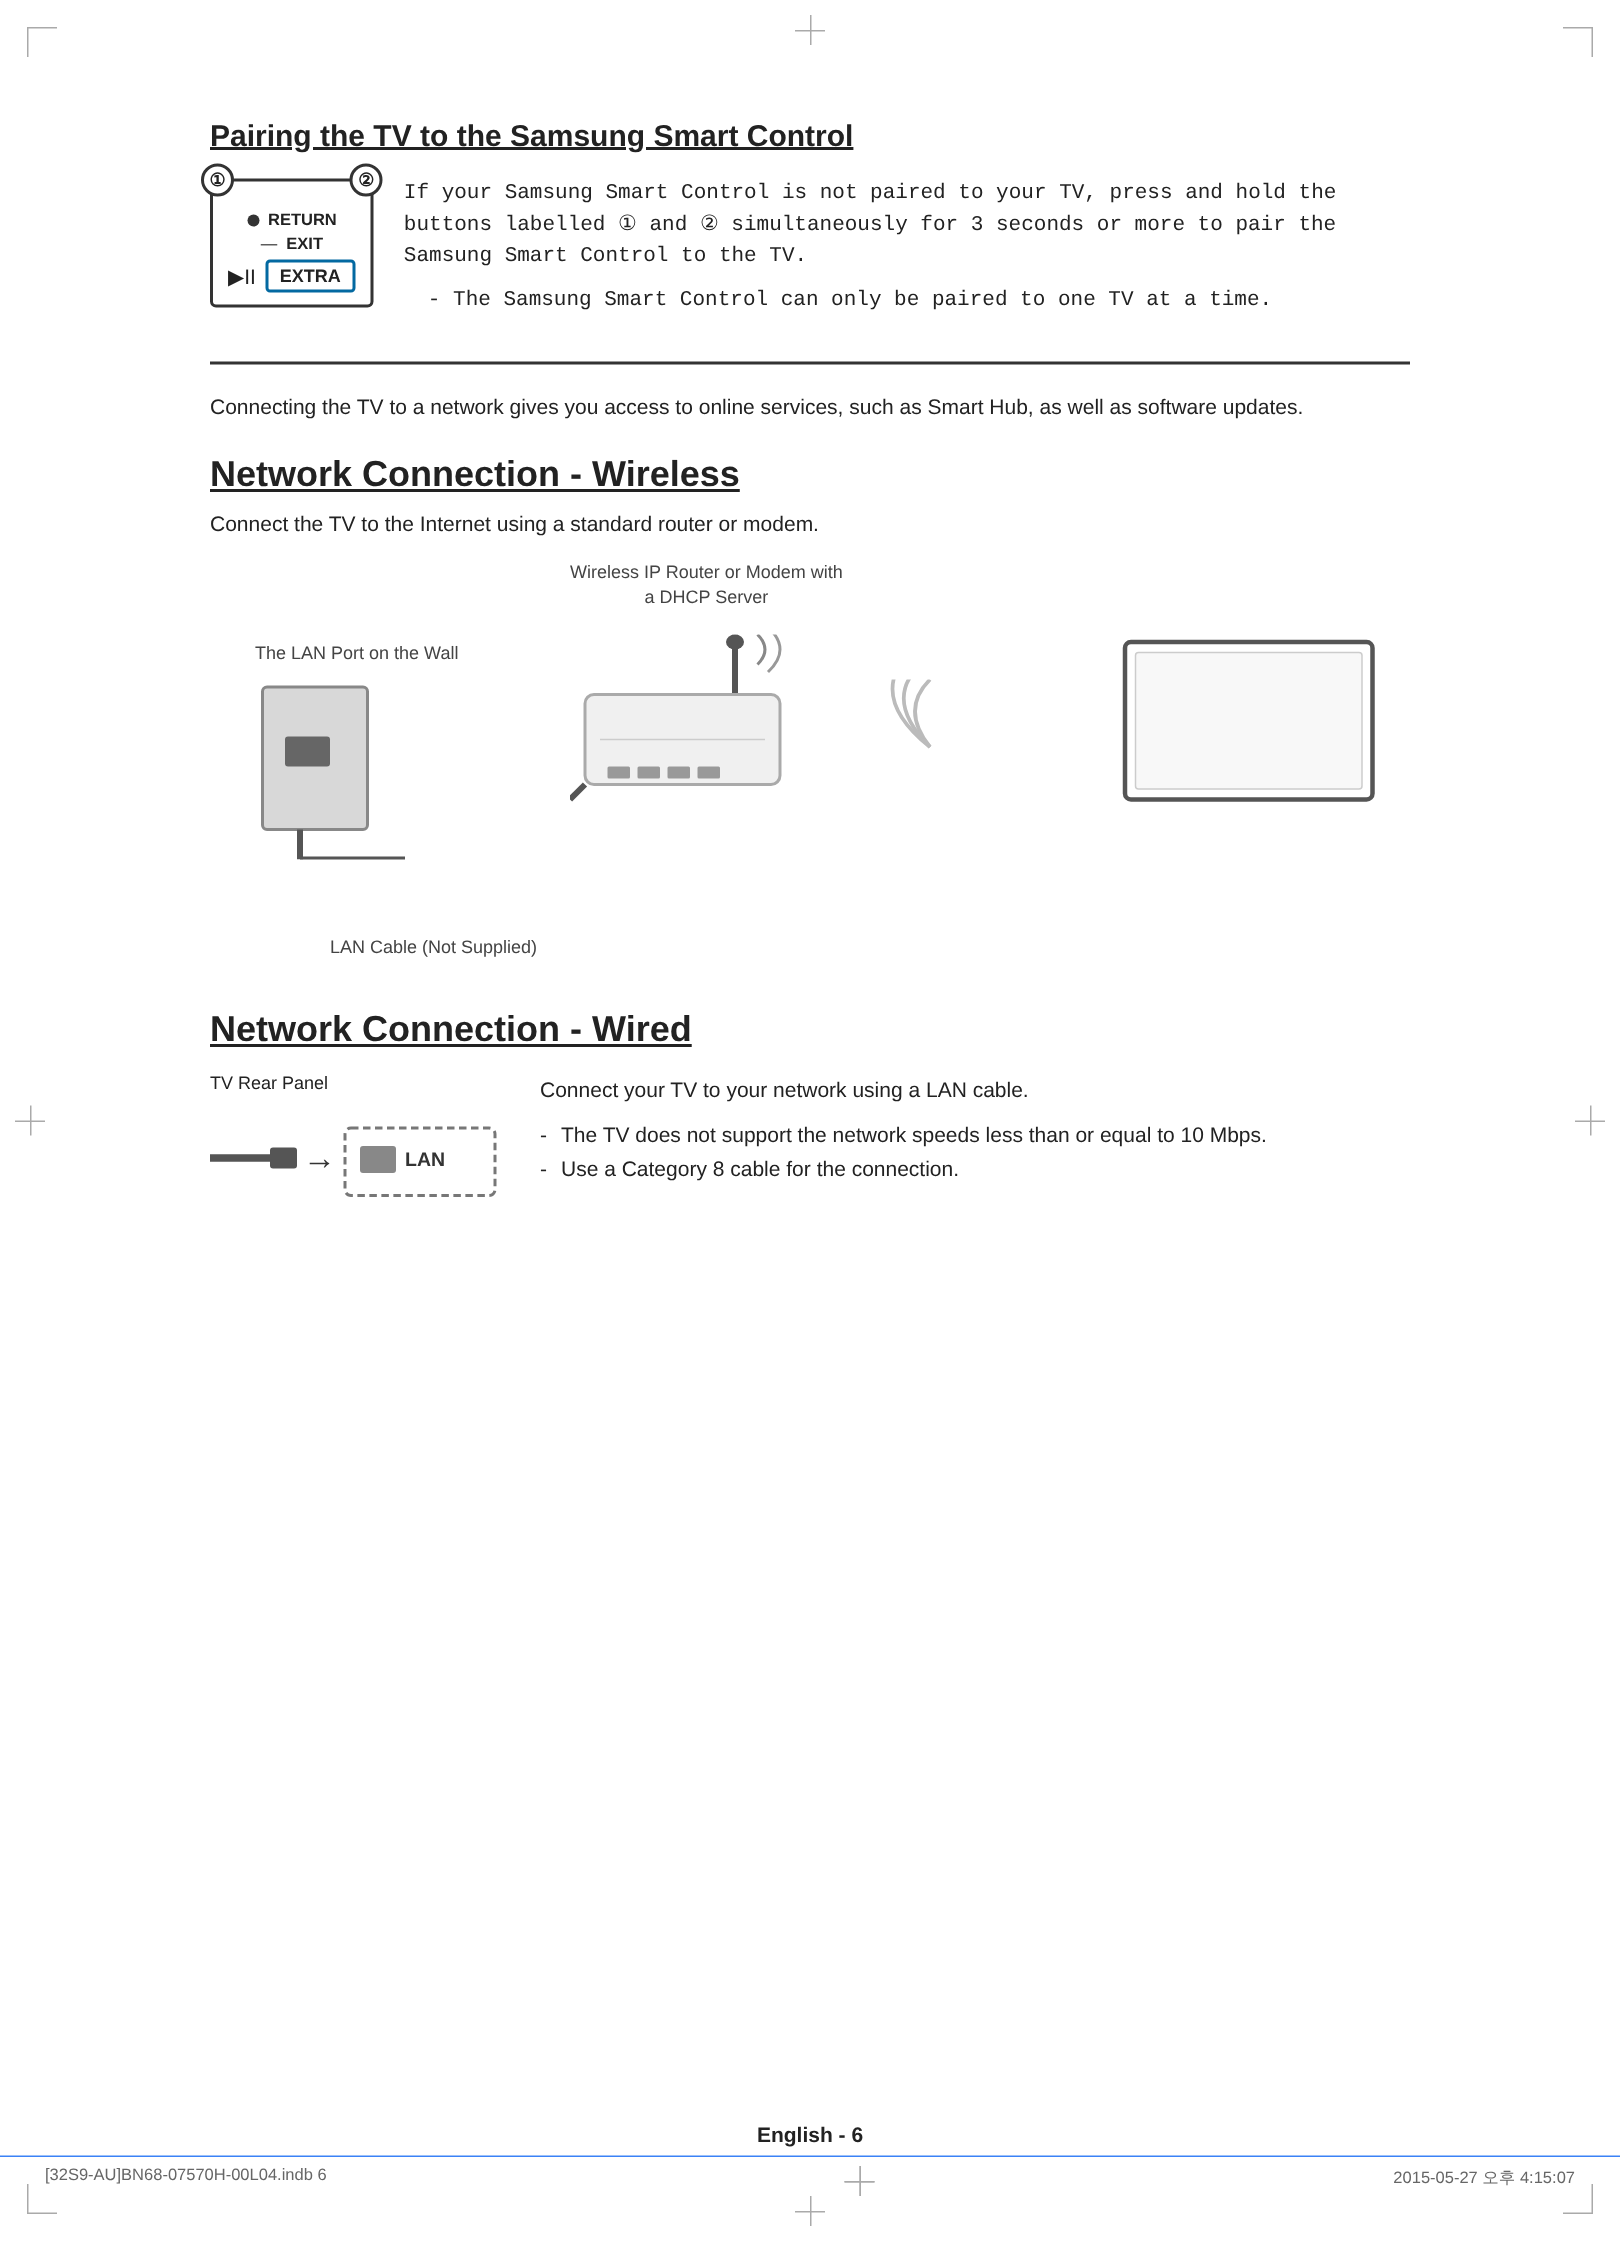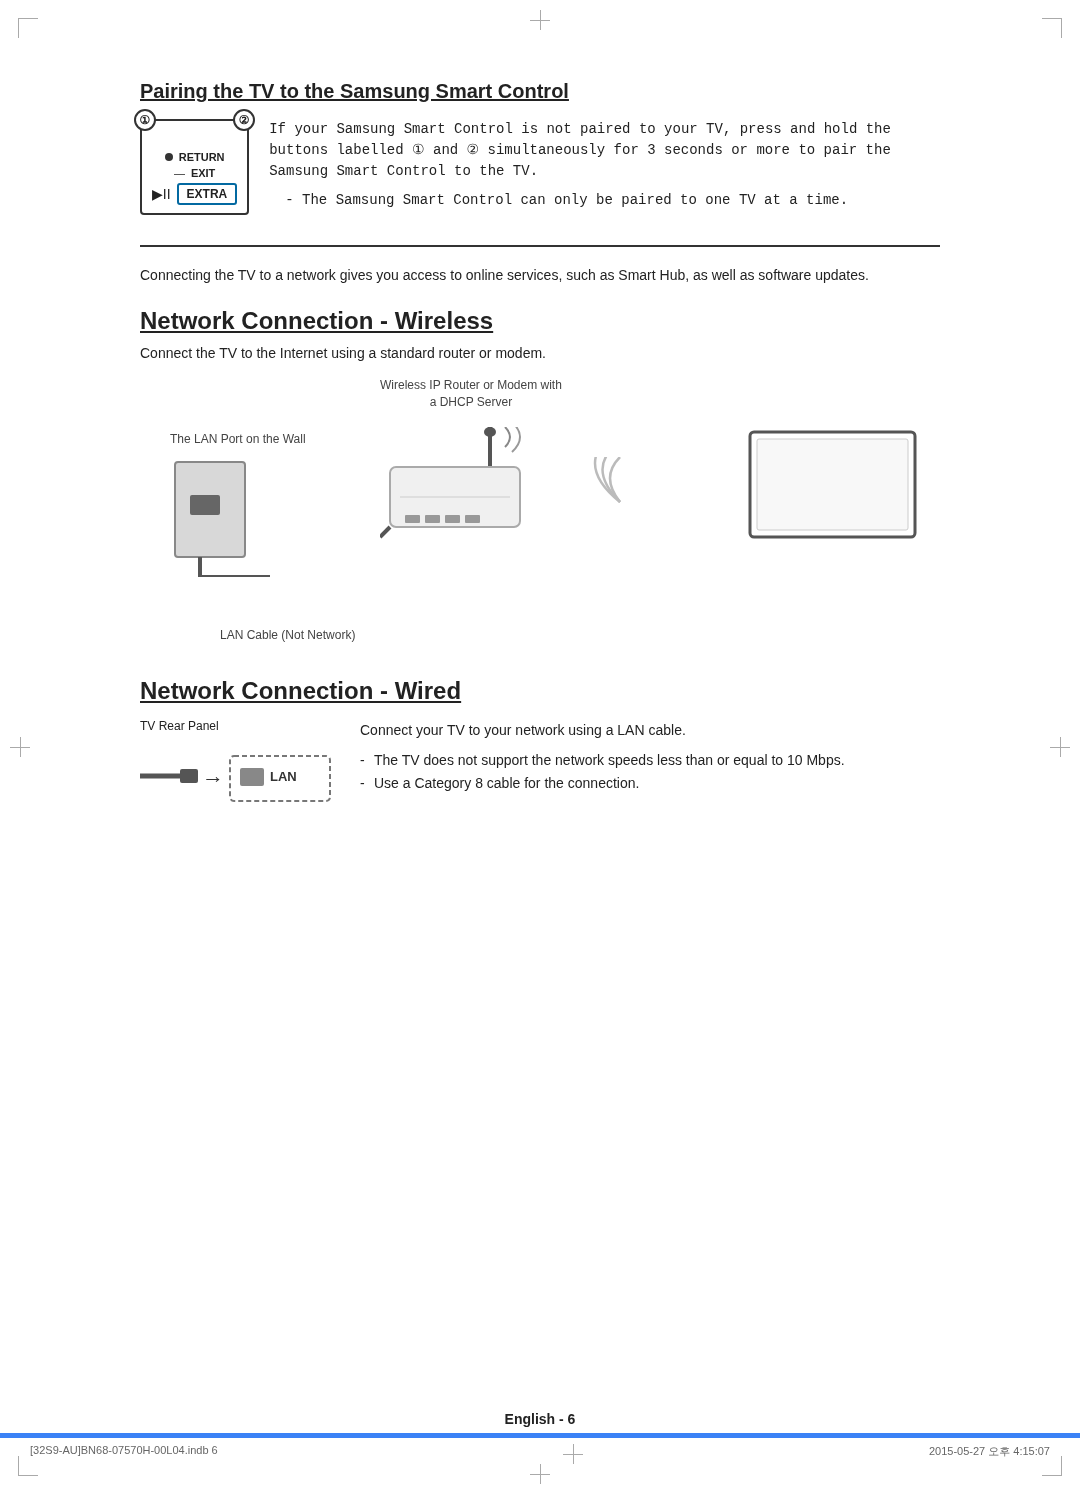--- a/index.html
+++ b/index.html
@@ -199,21 +199,21 @@
       justify-content: center;
       font-size: 12px;
       font-weight: bold;
       position: absolute;
     }
 
     .circle-1 { top: -12px; left: -8px; background: #fff; }
     .circle-2 { top: -12px; right: -8px; background: #fff; }
 
     .remote-inner {
-      margin-top: 22px;
+      margin-top: 12px;
       display: flex;
       flex-direction: column;
       align-items: center;
       gap: 4px;
     }
 
     .remote-row {
       display: flex;
       align-items: center;
       gap: 6px;
@@ -344,21 +344,21 @@
       left: 0;
       right: 0;
       display: flex;
       flex-direction: column;
       align-items: center;
       gap: 6px;
     }
 
     .footer-bottom {
       width: 100%;
-      border-top: 5px solid #3b82f6;
+      border-top: 1px solid #3b82f6;
       padding-top: 6px;
       display: flex;
       justify-content: space-between;
       padding-left: 30px;
       padding-right: 30px;
       font-size: 11px;
       color: #666;
     }
   </style>
 </head>
@@ -429,21 +429,21 @@
         <svg style="position:absolute; left:30px; top:80px;" width="100" height="120">
 
           <rect x="5" y="5" width="70" height="95" rx="3" fill="#d8d8d8" stroke="#888" stroke-width="2"></rect>
 
           <rect x="20" y="38" width="30" height="20" rx="2" fill="#666"></rect>
 
           <line x1="30" y1="100" x2="30" y2="120" stroke="#555" stroke-width="4"></line>
           <line x1="30" y1="120" x2="100" y2="120" stroke="#555" stroke-width="4"></line>
         </svg>
 
-        <div class="diagram-label" style="left: 80px; bottom: 15px;">LAN Cable (Not Network)</div>
+        <div class="diagram-label" style="left: 80px; bottom: 15px;">LAN Cable (Not Supplied)</div>
 
         <svg style="position:absolute; left:240px; top:50px;" width="150" height="130">
 
           <line x1="110" y1="0" x2="110" y2="40" stroke="#555" stroke-width="4"></line>
           <ellipse cx="110" cy="5" rx="6" ry="5" fill="#555"></ellipse>
 
           <path d="M 125 20 Q 135 10 125 0" fill="none" stroke="#888" stroke-width="2"></path>
           <path d="M 132 25 Q 148 10 132 -5" fill="none" stroke="#999" stroke-width="2"></path>
 
           <rect x="10" y="40" width="130" height="60" rx="6" fill="#f0f0f0" stroke="#aaa" stroke-width="2"></rect>

